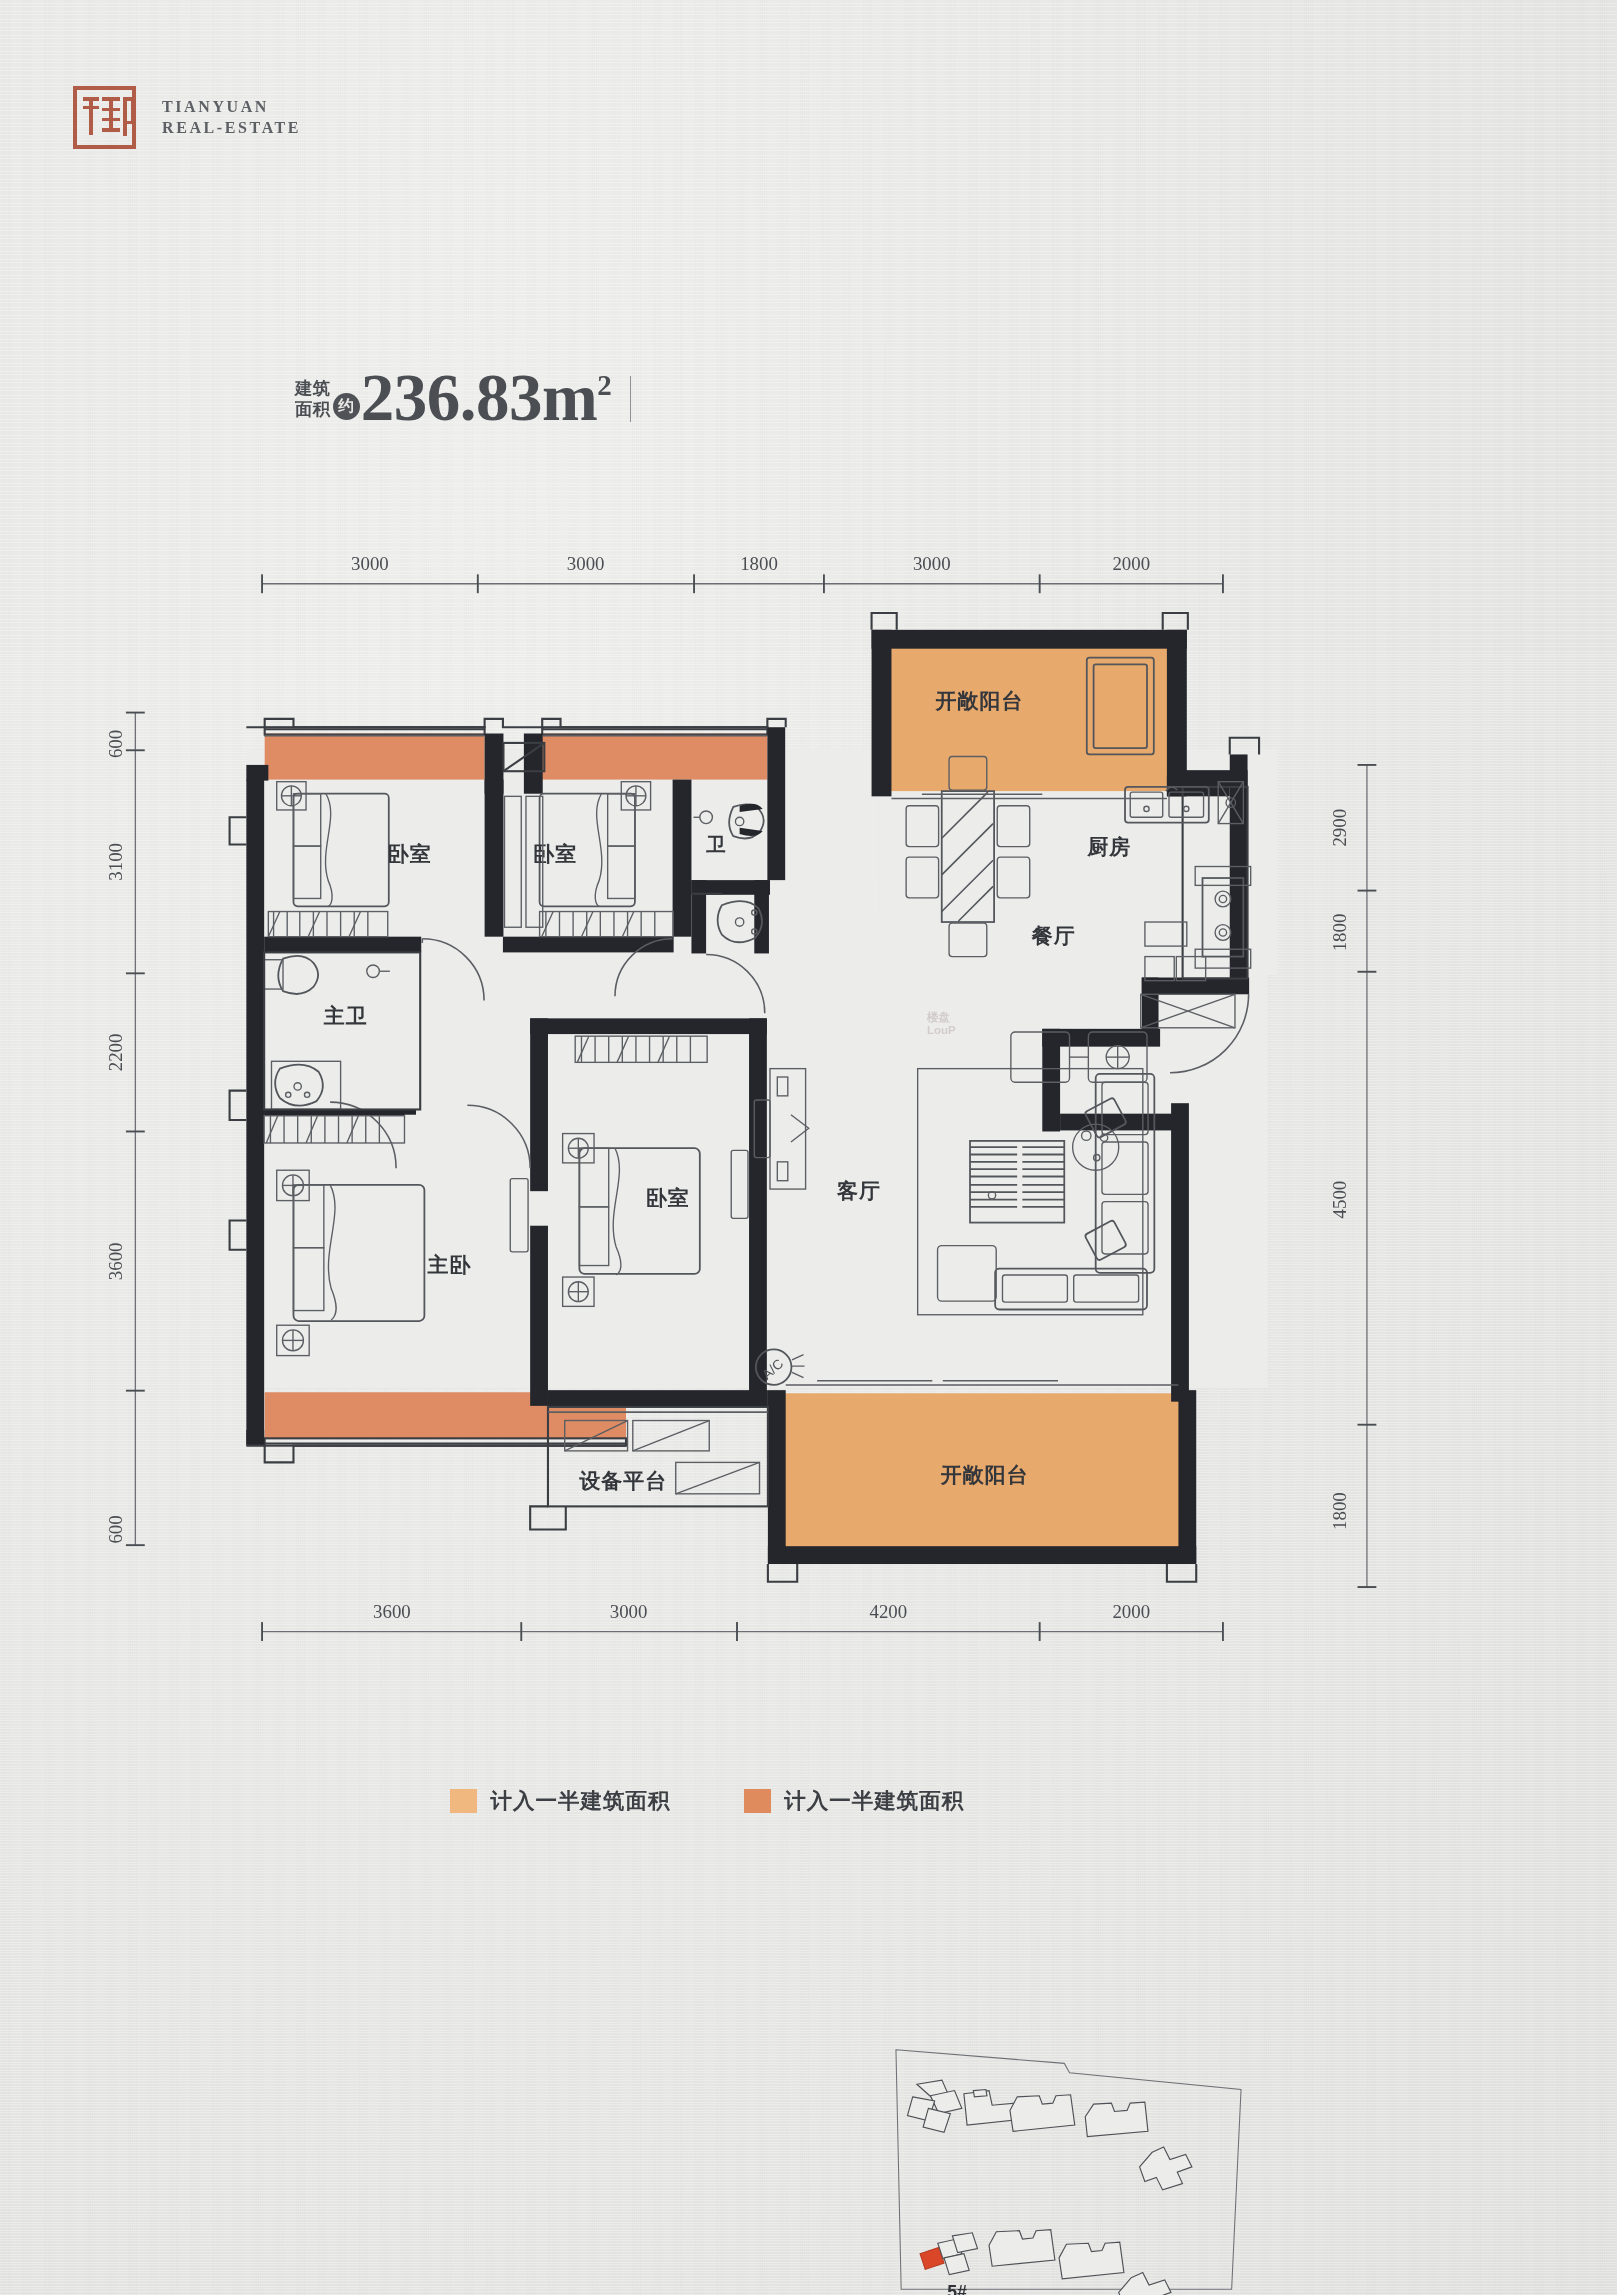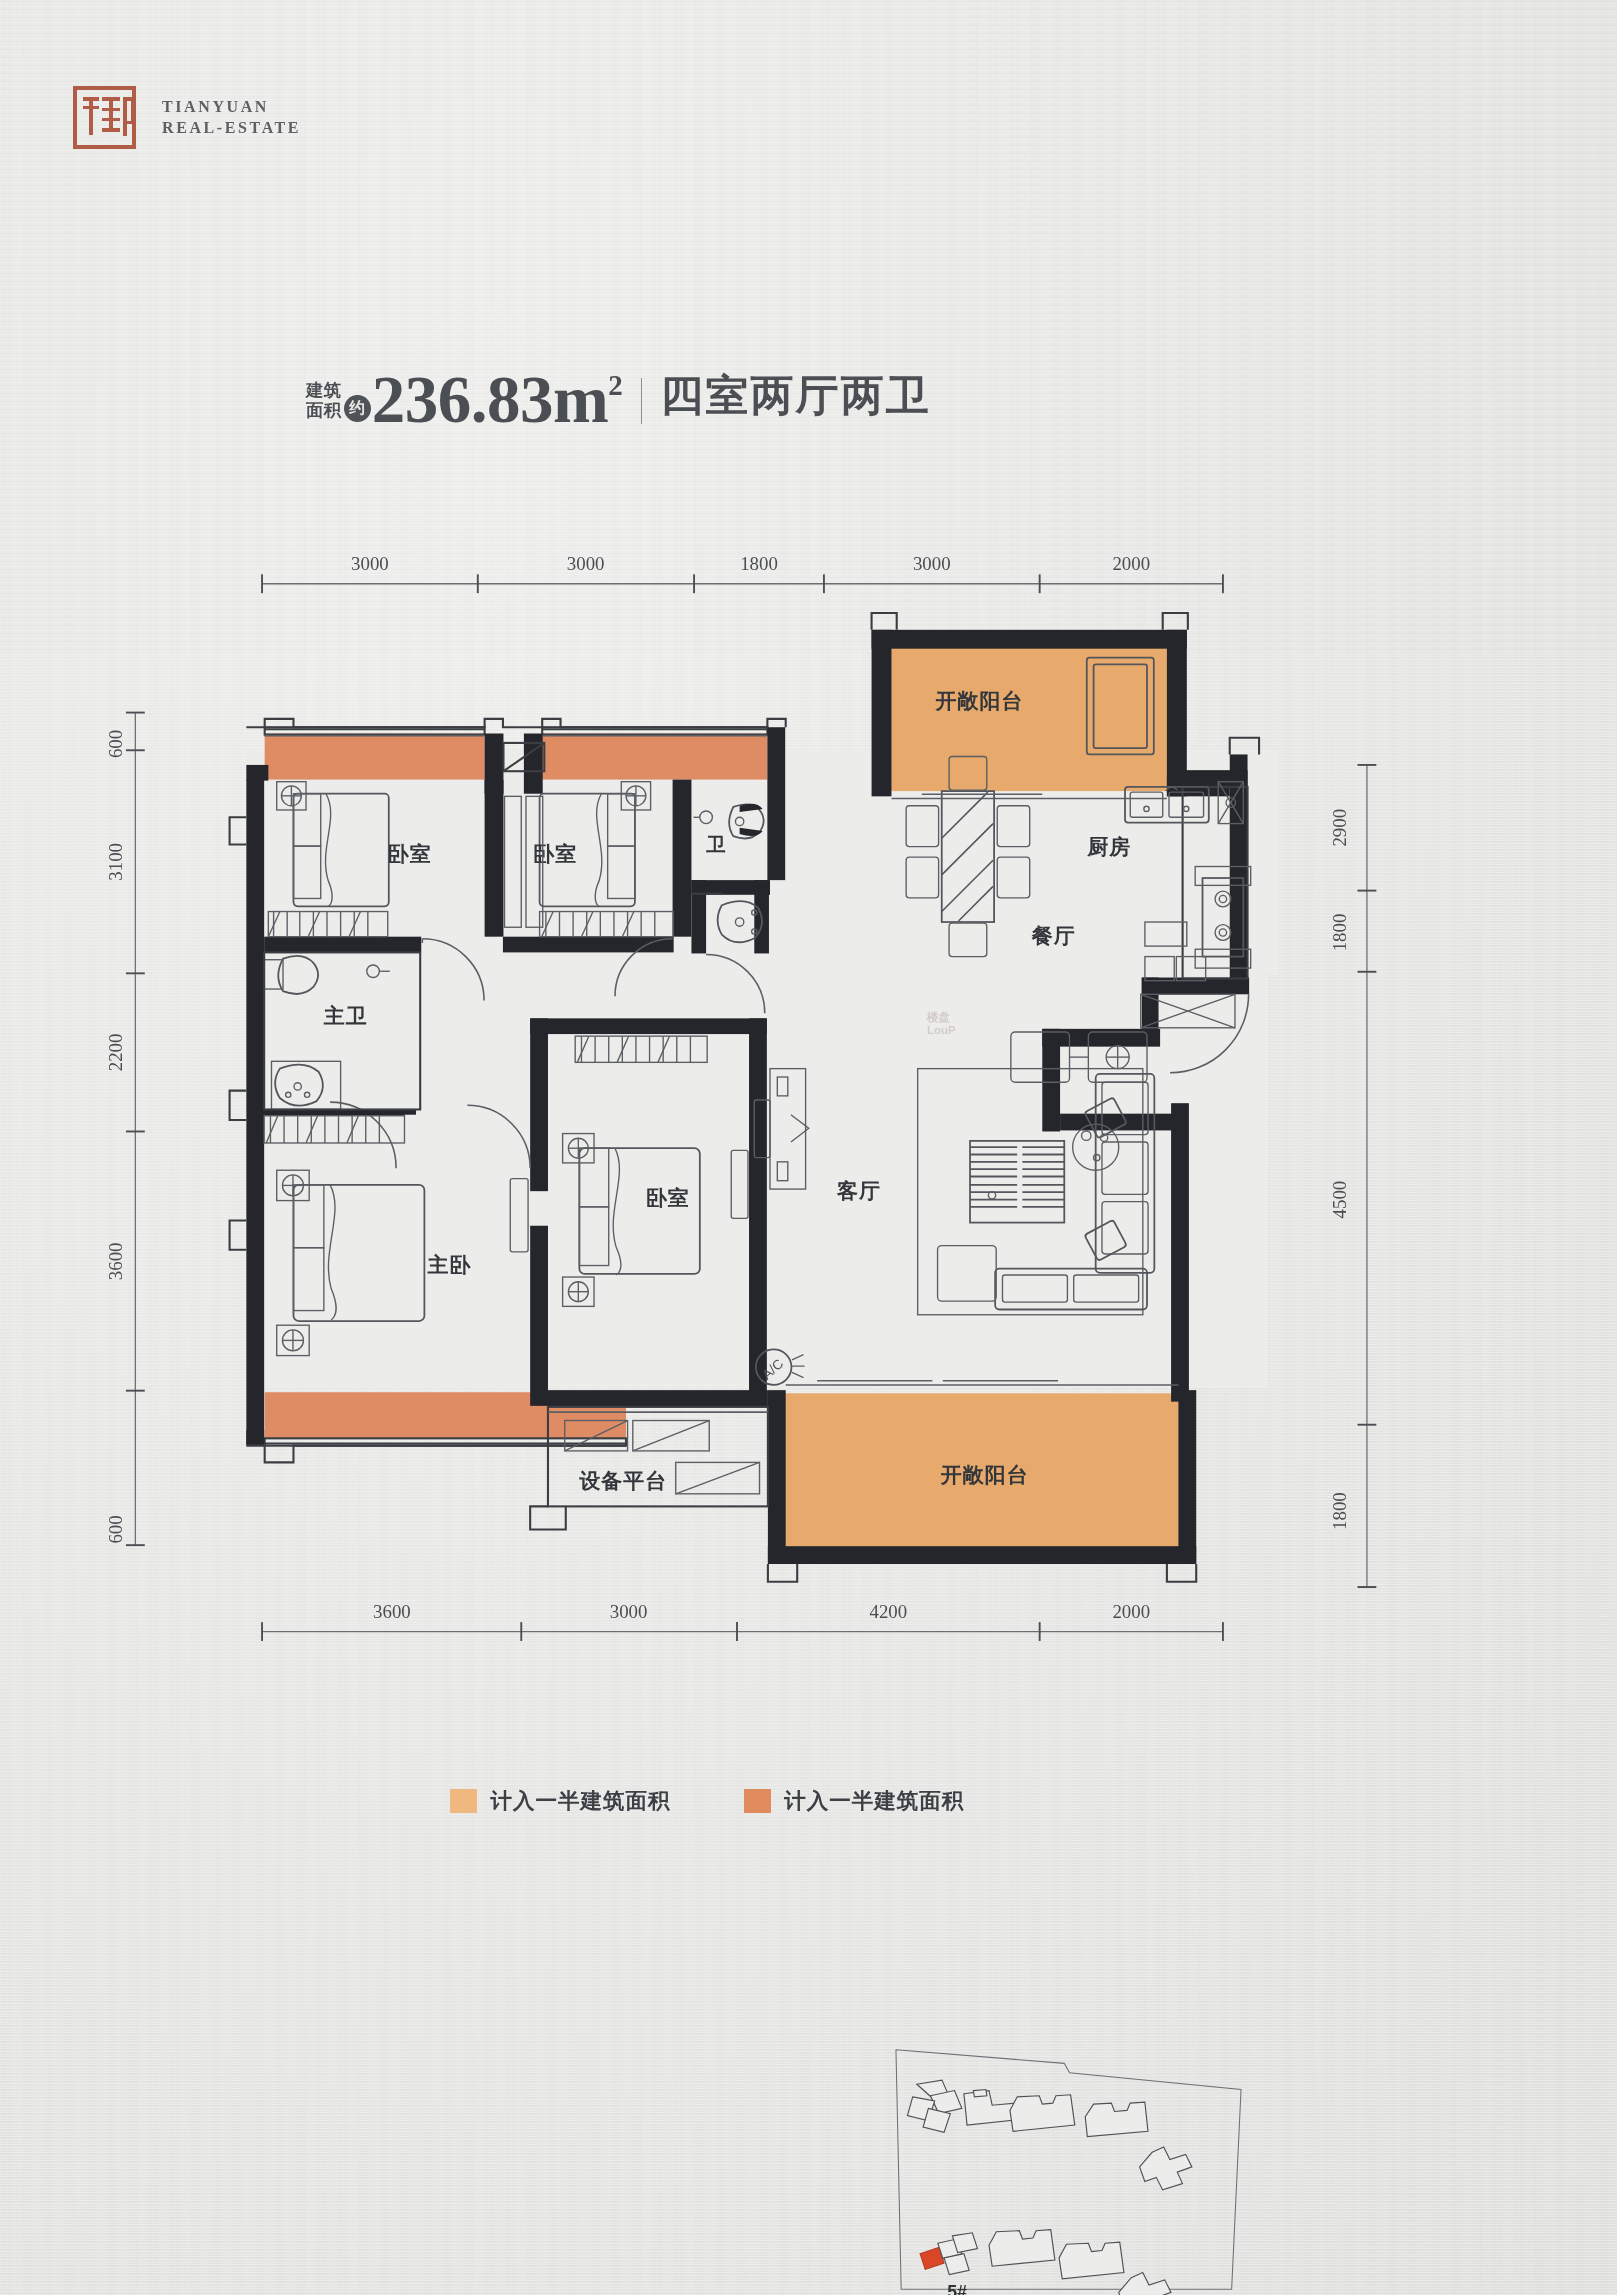--- a/index.html
+++ b/index.html
@@ -31,21 +31,21 @@
     position:relative;box-sizing:border-box;
   }
   #logo .seal .g{position:absolute;background:#b05c46;}
   #logo .lt{display:flex;flex-direction:column;justify-content:center;gap:3.1px;}
   #logo .lt span{
     font-family:"Liberation Serif","DejaVu Serif",serif;
     font-size:16px;letter-spacing:2.6px;color:#5c5f63;font-weight:600;
   }
 
   
-  #title{position:absolute;left:306px;top:367px;display:flex;align-items:flex-end;}
+  #title{position:absolute;left:295px;top:367px;display:flex;align-items:flex-end;}
   #title .stack{
     display:flex;flex-direction:column;justify-content:center;
     font-size:17.3px;line-height:1.18;color:#4b4e52;font-weight:700;
     margin-bottom:9.4px;letter-spacing:0.5px;
   }
   #title .approx{
     width:27px;height:27px;border-radius:50%;background:#4f5256;color:#e9e9e7;
     font-size:15.7px;display:flex;align-items:center;justify-content:center;
     margin:0 1px 8.4px 2.1px;font-weight:700;
   }
@@ -106,21 +106,20 @@
 
 <div id="title">
   <div class="stack">
     <span>建筑</span>
     <span>面积</span>
   </div>
   <div class="approx">约</div>
   <div class="bignum">236.83m</div>
   <div class="sup">2</div>
   <div class="bar"></div>
-  <div class="rooms">四室两厅两卫</div>
 </div>
 
 <div id="plan">
 <svg width="1618" height="1152" viewBox="0 0 3089 2200" xmlns="http://www.w3.org/2000/svg">
   <defs>
     <style>
       .w  {fill:#24262b;}              /* solid structural wall */
       .wl {fill:none;stroke:#3a3d42;stroke-width:4;}  /* thin wall outline */
       .f  {fill:none;stroke:#53565b;stroke-width:3.4;}/* furniture */
       .ft {fill:none;stroke:#5b5e63;stroke-width:2.6;}

